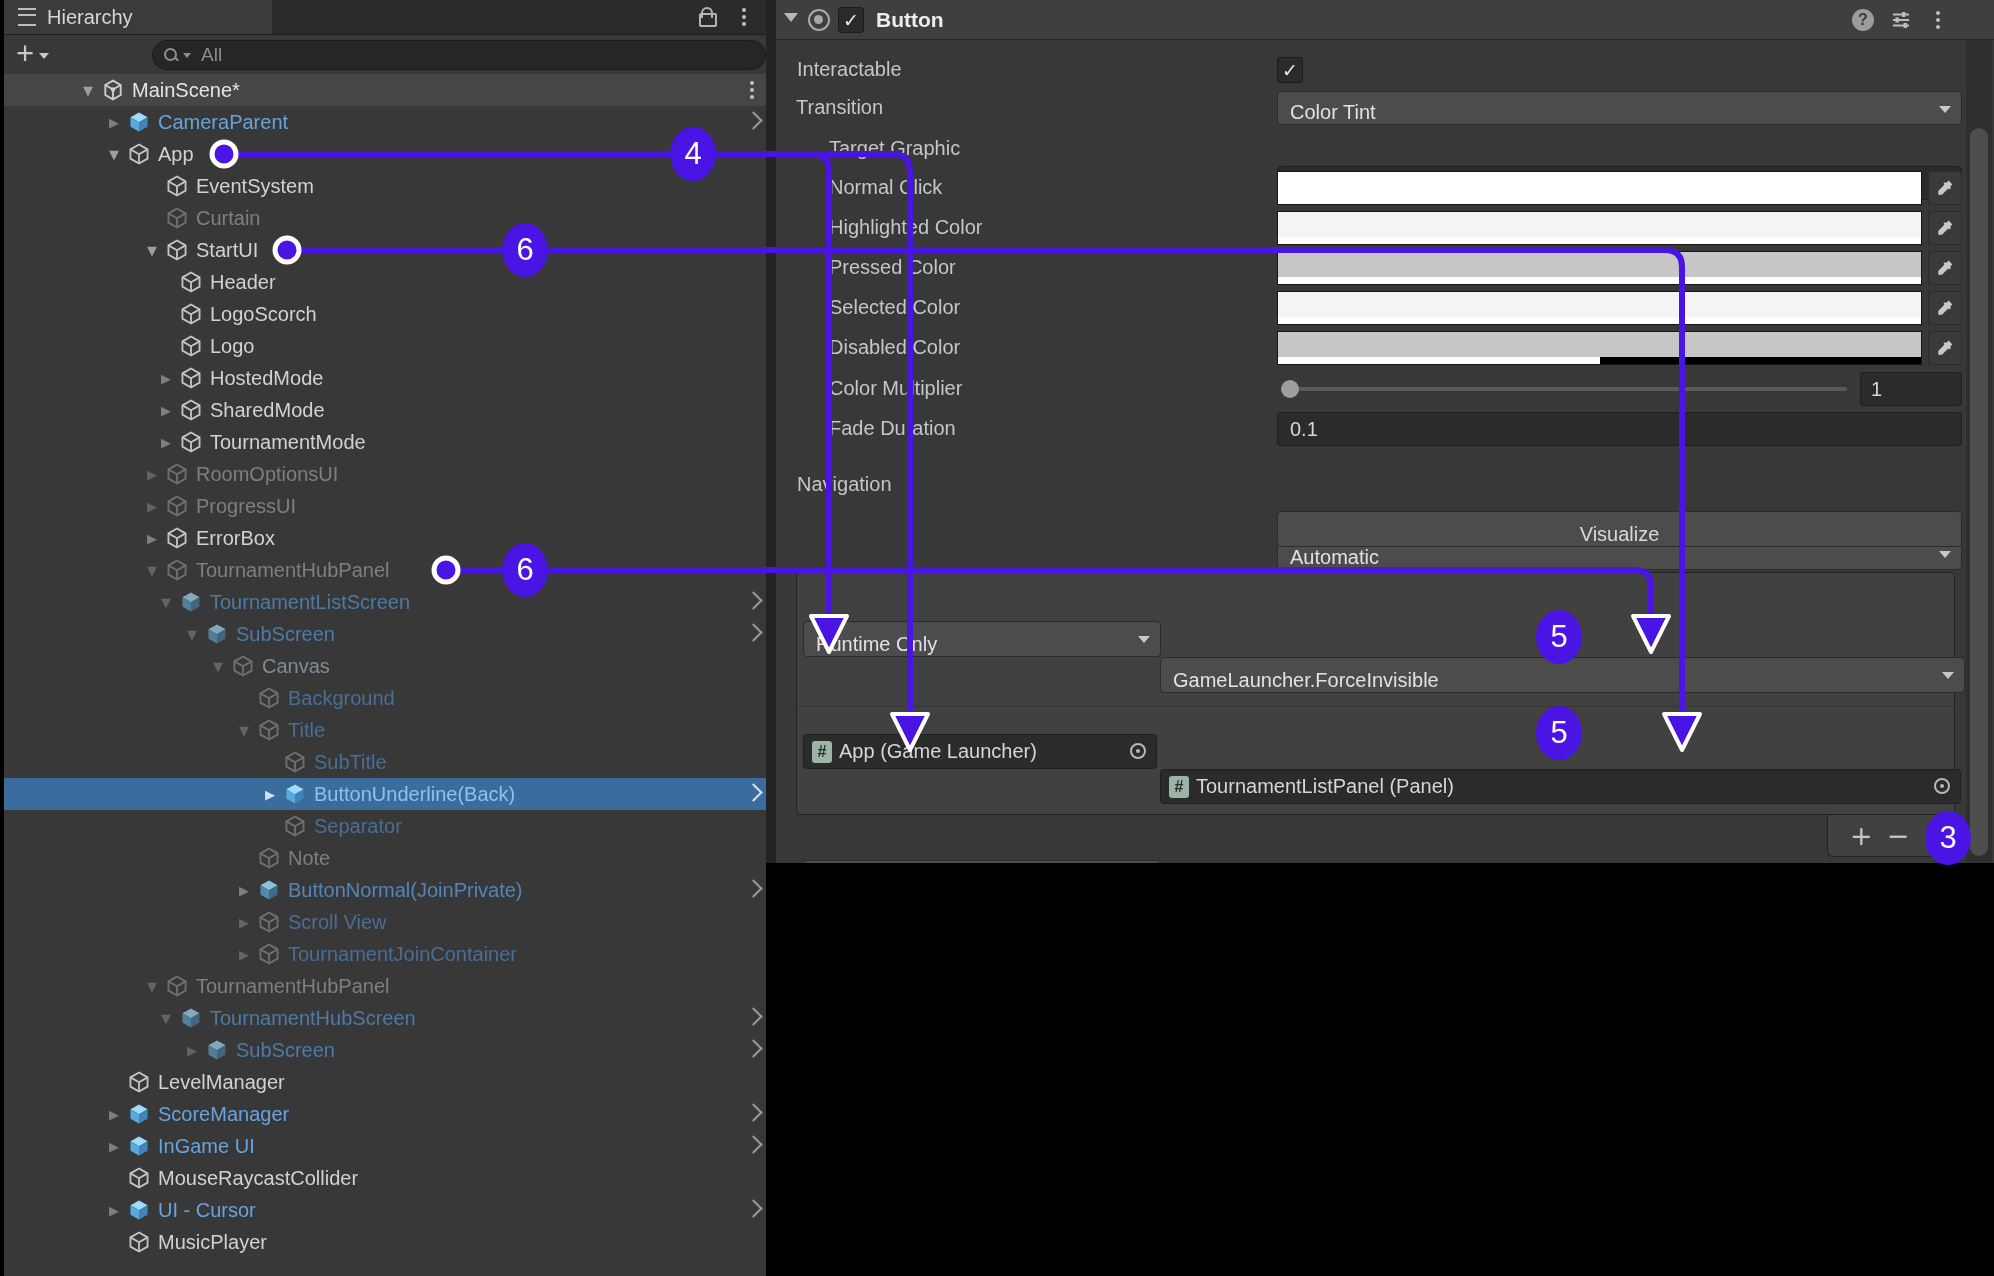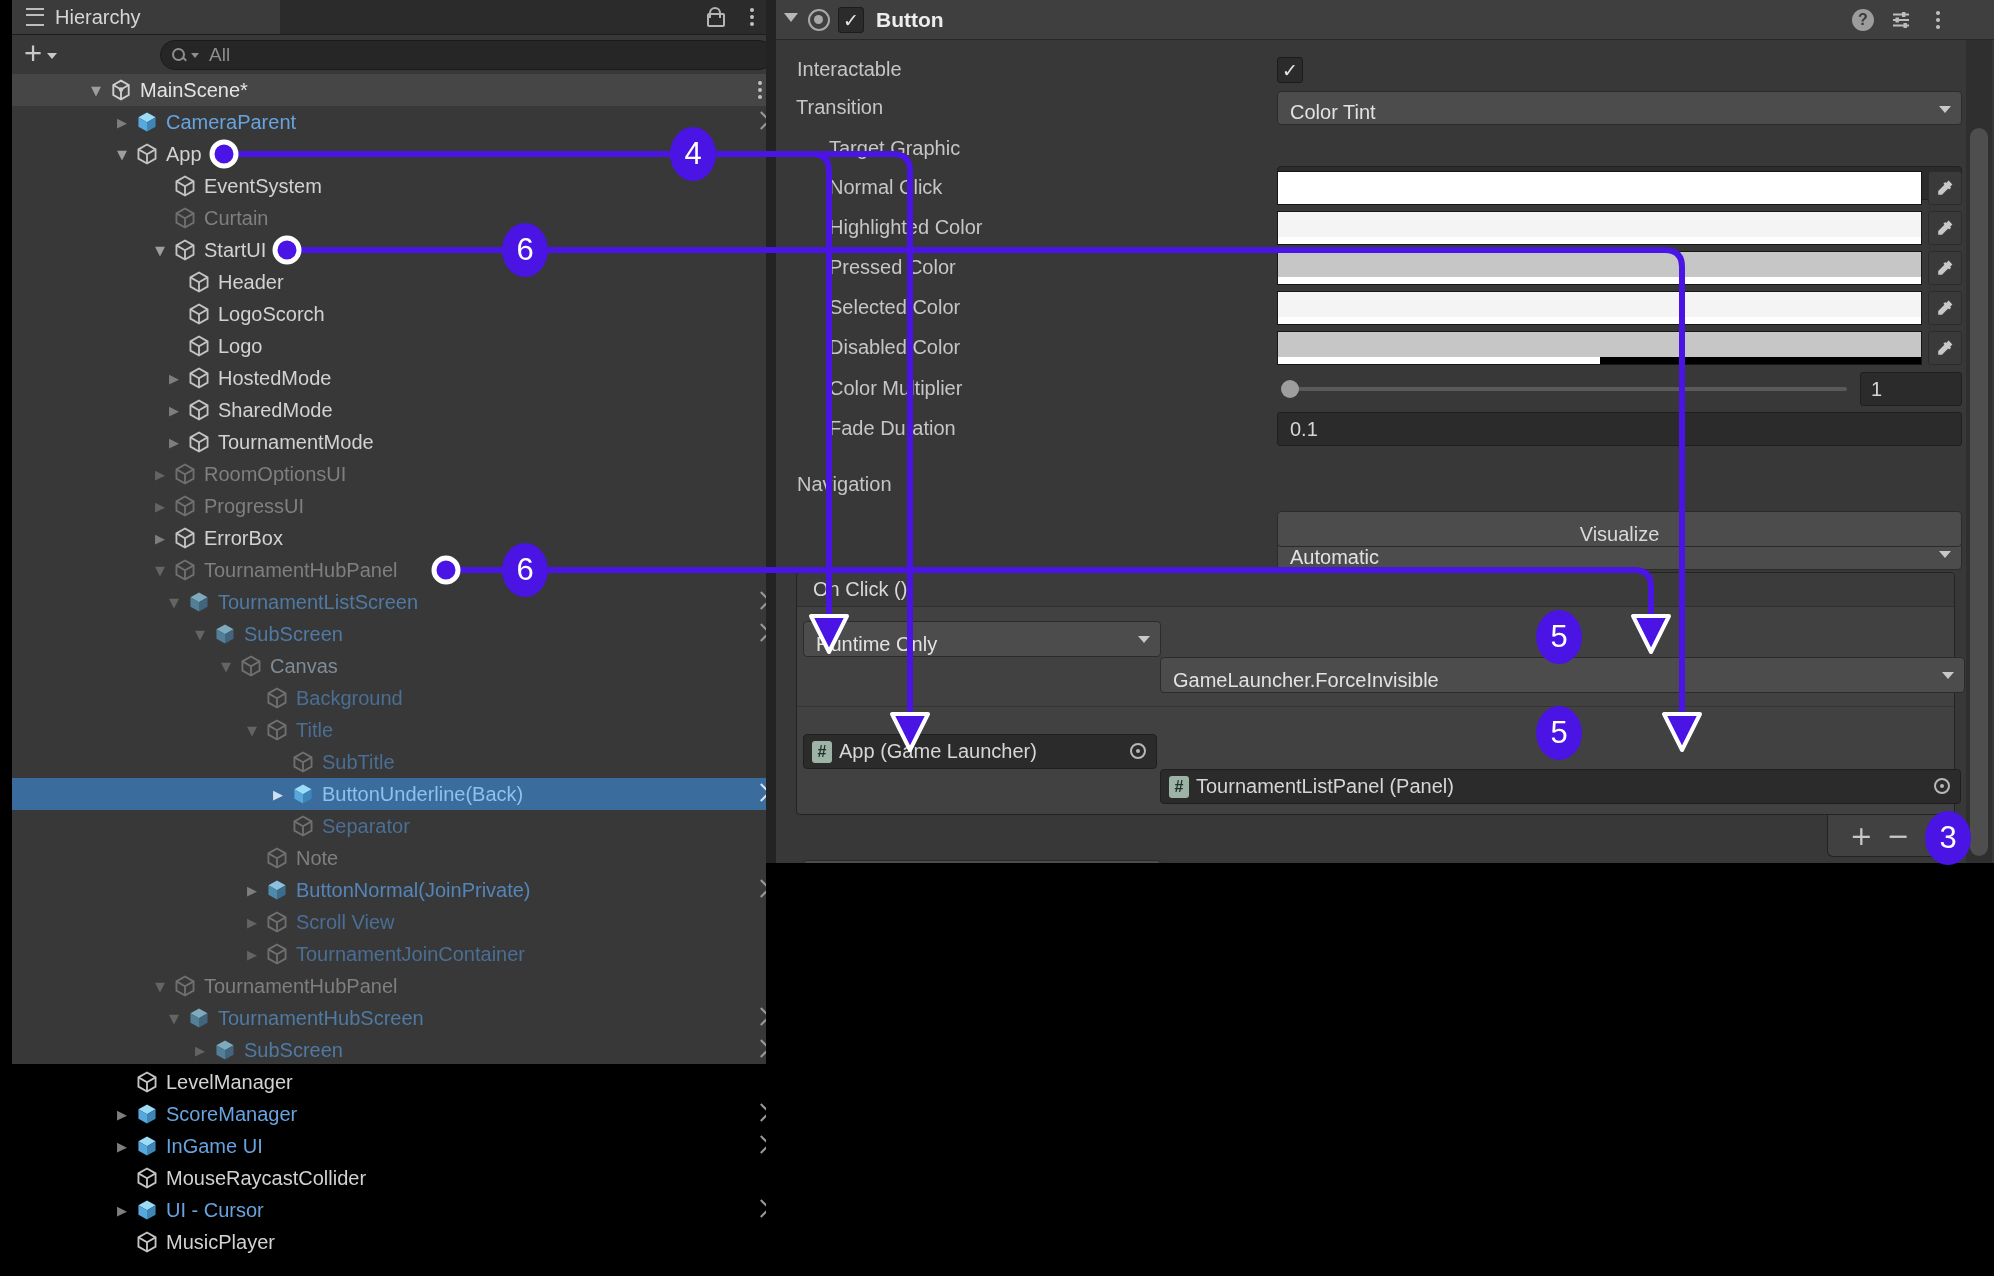--- a/index.html
+++ b/index.html
@@ -1,21 +1,21 @@
 <!DOCTYPE html>
 <html><head>
 <meta charset="utf-8">
 <style>
   html,body{margin:0;padding:0;background:#000;}
   #app{position:relative;width:1994px;height:1276px;overflow:hidden;background:#000;
        font-family:"Liberation Sans","DejaVu Sans",sans-serif;-webkit-font-smoothing:antialiased;}
   .abs{position:absolute;}
 
   
-  #hier{left:12px;top:0;width:766px;height:1064px;background:#383838;padding-left:37px;}
+  #hier{left:4px;top:0;width:766px;height:1276px;background:#383838;padding-left:37px;}
   .hier-tabs{position:absolute;left:0;top:0;width:766px;height:34px;background:#2B2B2B;border-bottom:1px solid #1D1D1D;}
   .hier-tab{position:absolute;left:0;top:0;width:268px;height:34px;background:#3B3B3B;display:flex;align-items:center;gap:11px;padding-left:14px;box-sizing:border-box;color:#D6D6D6;font-size:20px;}
   .hamb{width:18px;height:14px;border-top:2px solid #BDBDBD;border-bottom:2px solid #BDBDBD;position:relative;flex:none;}
   .hamb:before{content:"";position:absolute;left:0;right:0;top:4px;height:2px;background:#BDBDBD;}
   .icon-lock{position:absolute;left:694px;top:7px;width:16px;height:20px;}
   .lock-body{position:absolute;left:1px;bottom:0;width:14px;height:10px;border:2px solid #B4B4B4;border-radius:2px;}
   .lock-arc{position:absolute;left:3px;top:0;width:8px;height:9px;border:2px solid #B4B4B4;border-bottom:none;border-radius:6px 6px 0 0;}
   .dots{position:relative;width:4px;height:4px;border-radius:50%;background:#C2C2C2;box-shadow:0 7px 0 #C2C2C2,0 -7px 0 #C2C2C2;}
   .kebab{display:flex;align-items:center;justify-content:center;width:20px;height:26px;}
   .hier-kebab{position:absolute;left:730px;top:4px;}
@@ -550,23 +550,20 @@
     <div class="ifield drop" style="top:468px;">
       <span>Automatic</span>
         <span class="dar"></span>
     </div>
 
     <div class="ifield btn" style="top:511px;height:36px;">
         <span>Visualize</span>
       </div>
 
     <div class="evbox">
-      <div class="evhead">
-          <span>On Click ()</span>
-        </div>
 
       <div class="drop abs" style="left:6px;top:48px;width:344px;height:34px;">
         <span>Runtime Only</span>
           <span class="dar"></span>
       </div>
       <div class="drop abs" style="left:363px;top:48px;width:791px;height:34px;">
         <span>GameLauncher.ForceInvisible</span>
           <span class="dar"></span>
       </div>
       <div class="objf abs" style="left:6px;top:89px;width:344px;height:33px;">

